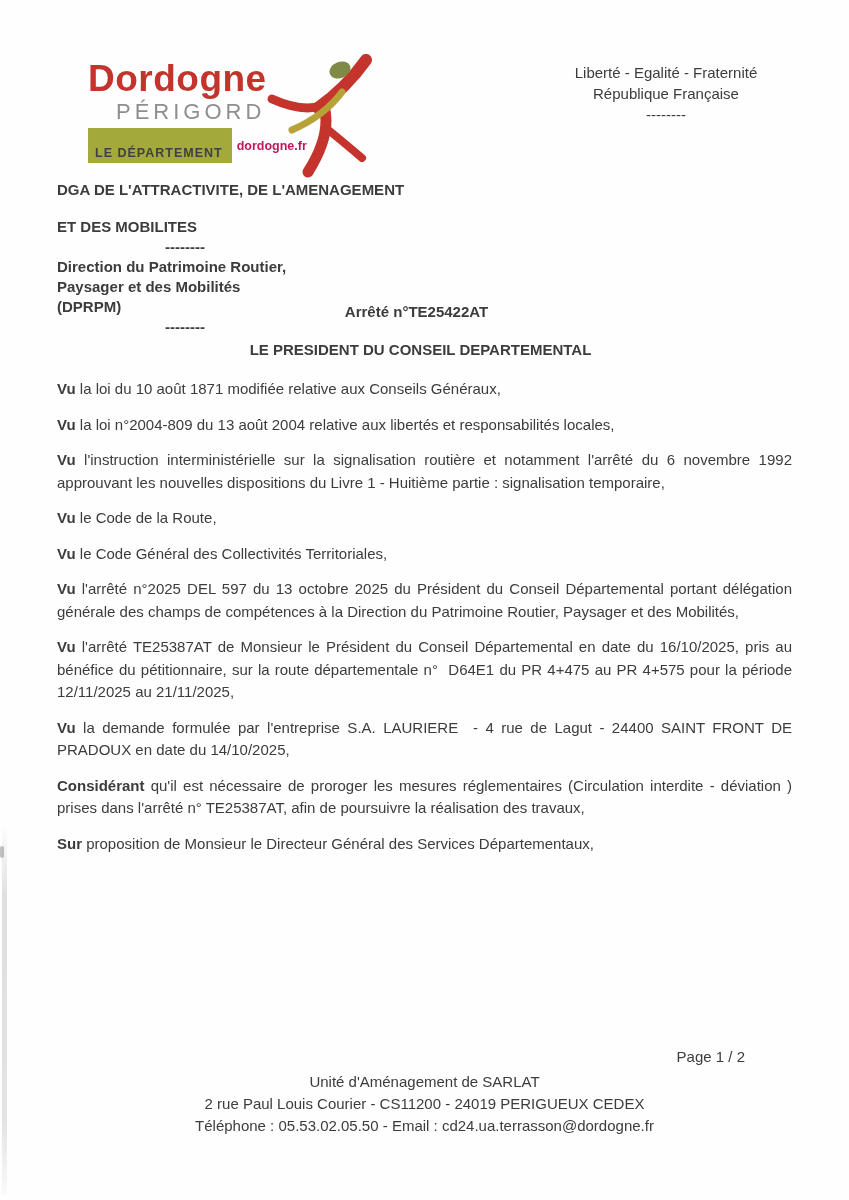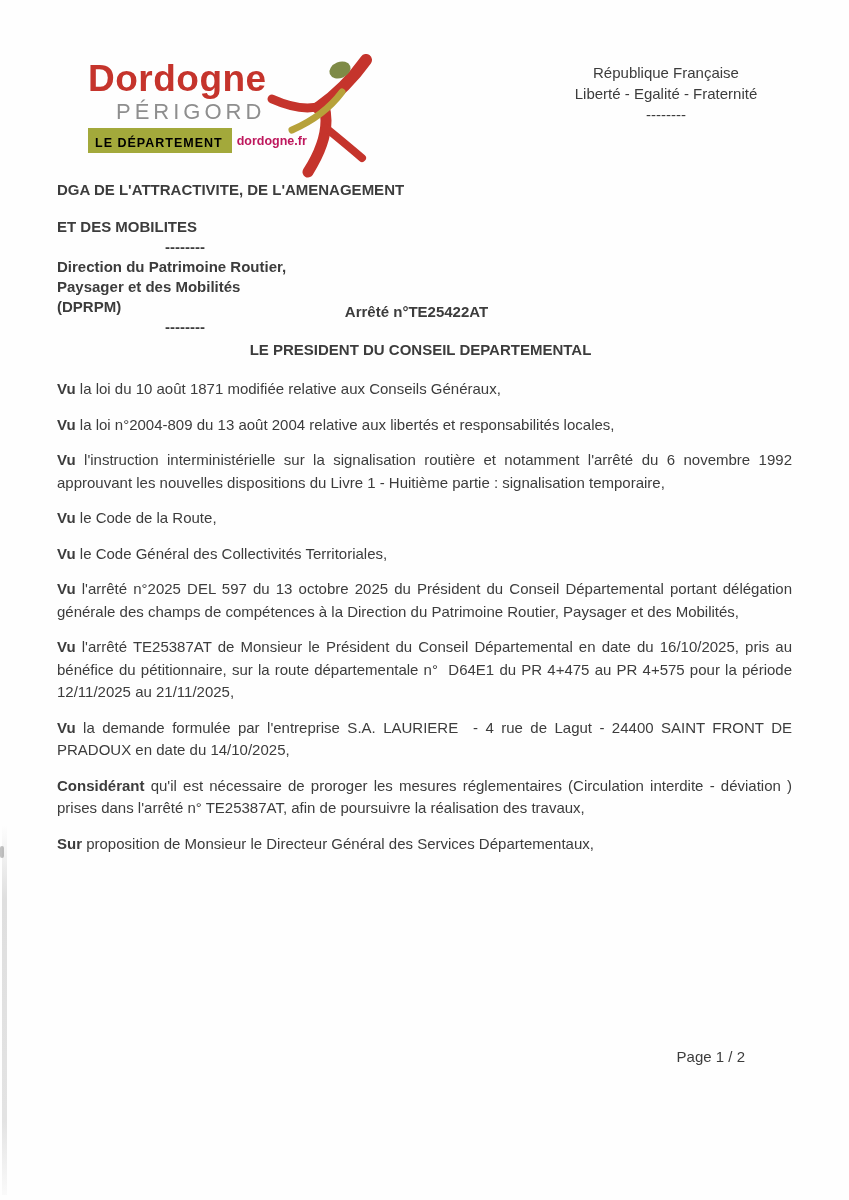--- a/index.html
+++ b/index.html
@@ -30,25 +30,25 @@
   .logo-subname {
     font-size: 22px;
     color: #8e8e8e;
     letter-spacing: 4px;
     margin: 2px 0 4px 28px;
     line-height: 24px;
   }
   .logo-band-row { display: flex; align-items: center; }
   .logo-band {
     background: #a3a93b;
-    color: #000000;
+    color: #404040;
     font-size: 12.5px;
     font-weight: bold;
     letter-spacing: 1px;
-    padding: 8px 9px 3px 7px;
+    padding: 18px 9px 3px 7px;
   }
   .logo-site {
     font-size: 12.5px;
     font-weight: bold;
     color: #be185d;
     margin-left: 5px;
   }
   .logo-figure {
     position: absolute;
     left: 178px;
@@ -162,22 +162,22 @@
       <path d="M 6 45 Q 35 58 55 52" stroke="#c5342c" stroke-width="9" fill="none" stroke-linecap="round"></path>
       <path d="M 52 54 Q 80 34 100 6" stroke="#c5342c" stroke-width="12" fill="none" stroke-linecap="round"></path>
       <path d="M 58 52 Q 66 80 42 118" stroke="#c5342c" stroke-width="11" fill="none" stroke-linecap="round"></path>
       <path d="M 60 74 Q 82 92 96 104" stroke="#c5342c" stroke-width="8" fill="none" stroke-linecap="round"></path>
       <path d="M 26 76 Q 58 62 76 38" stroke="#b7a23a" stroke-width="7" fill="none" stroke-linecap="round"></path>
       <ellipse cx="74" cy="16" rx="11" ry="8" fill="#7e8a46" transform="rotate(-22 74 16)"></ellipse>
     </svg>
   </div>
 
   <div class="republique-block">
+    <div>Liberté - Egalité - Fraternité</div>
     <div>République Française</div>
-    <div>Liberté - Egalité - Fraternité</div>
     <div>--------</div>
   </div>
 
   <div class="service-block">
     <div class="service-line1">DGA DE L'ATTRACTIVITE, DE L'AMENAGEMENT</div>
     <div>ET DES MOBILITES</div>
     <div class="service-sep">--------</div>
     <div>Direction du Patrimoine Routier,</div>
     <div>Paysager et des Mobilités</div>
     <div>(DPRPM)</div>
@@ -194,17 +194,22 @@
     <p class="para"><span class="lead">Vu</span><span class="ptext"> le Code de la Route,</span></p>
     <p class="para"><span class="lead">Vu</span><span class="ptext"> le Code Général des Collectivités Territoriales,</span></p>
     <p class="para"><span class="lead">Vu</span><span class="ptext"> l'arrêté n°2025 DEL 597 du 13 octobre 2025 du Président du Conseil Départemental portant délégation générale des champs de compétences à la Direction du Patrimoine Routier, Paysager et des Mobilités,</span></p>
     <p class="para"><span class="lead">Vu</span><span class="ptext"> l'arrêté TE25387AT de Monsieur le Président du Conseil Départemental en date du 16/10/2025, pris au bénéfice du pétitionnaire, sur la route départementale n°  D64E1 du PR 4+475 au PR 4+575 pour la période 12/11/2025 au 21/11/2025,</span></p>
     <p class="para"><span class="lead">Vu</span><span class="ptext"> la demande formulée par l'entreprise S.A. LAURIERE  - 4 rue de Lagut - 24400 SAINT FRONT DE PRADOUX en date du 14/10/2025,</span></p>
     <p class="para"><span class="lead">Considérant</span><span class="ptext"> qu'il est nécessaire de proroger les mesures réglementaires (Circulation interdite - déviation ) prises dans l'arrêté n° TE25387AT, afin de poursuivre la réalisation des travaux,</span></p>
     <p class="para"><span class="lead">Sur</span><span class="ptext"> proposition de Monsieur le Directeur Général des Services Départementaux,</span></p>
   </div>
 
   <div class="footer-page">Page 1 / 2</div>
+  <div class="footer-block">
+    <div>Unité d'Aménagement de SARLAT</div>
+    <div>2 rue Paul Louis Courier - CS11200 - 24019 PERIGUEUX CEDEX</div>
+    <div>Téléphone : 05.53.02.05.50 - Email : cd24.ua.terrasson@dordogne.fr</div>
+  </div>
 
   <div class="scan-streak"></div>
   <div class="scan-mark"></div>
 
 </div>
 
 </body></html>

